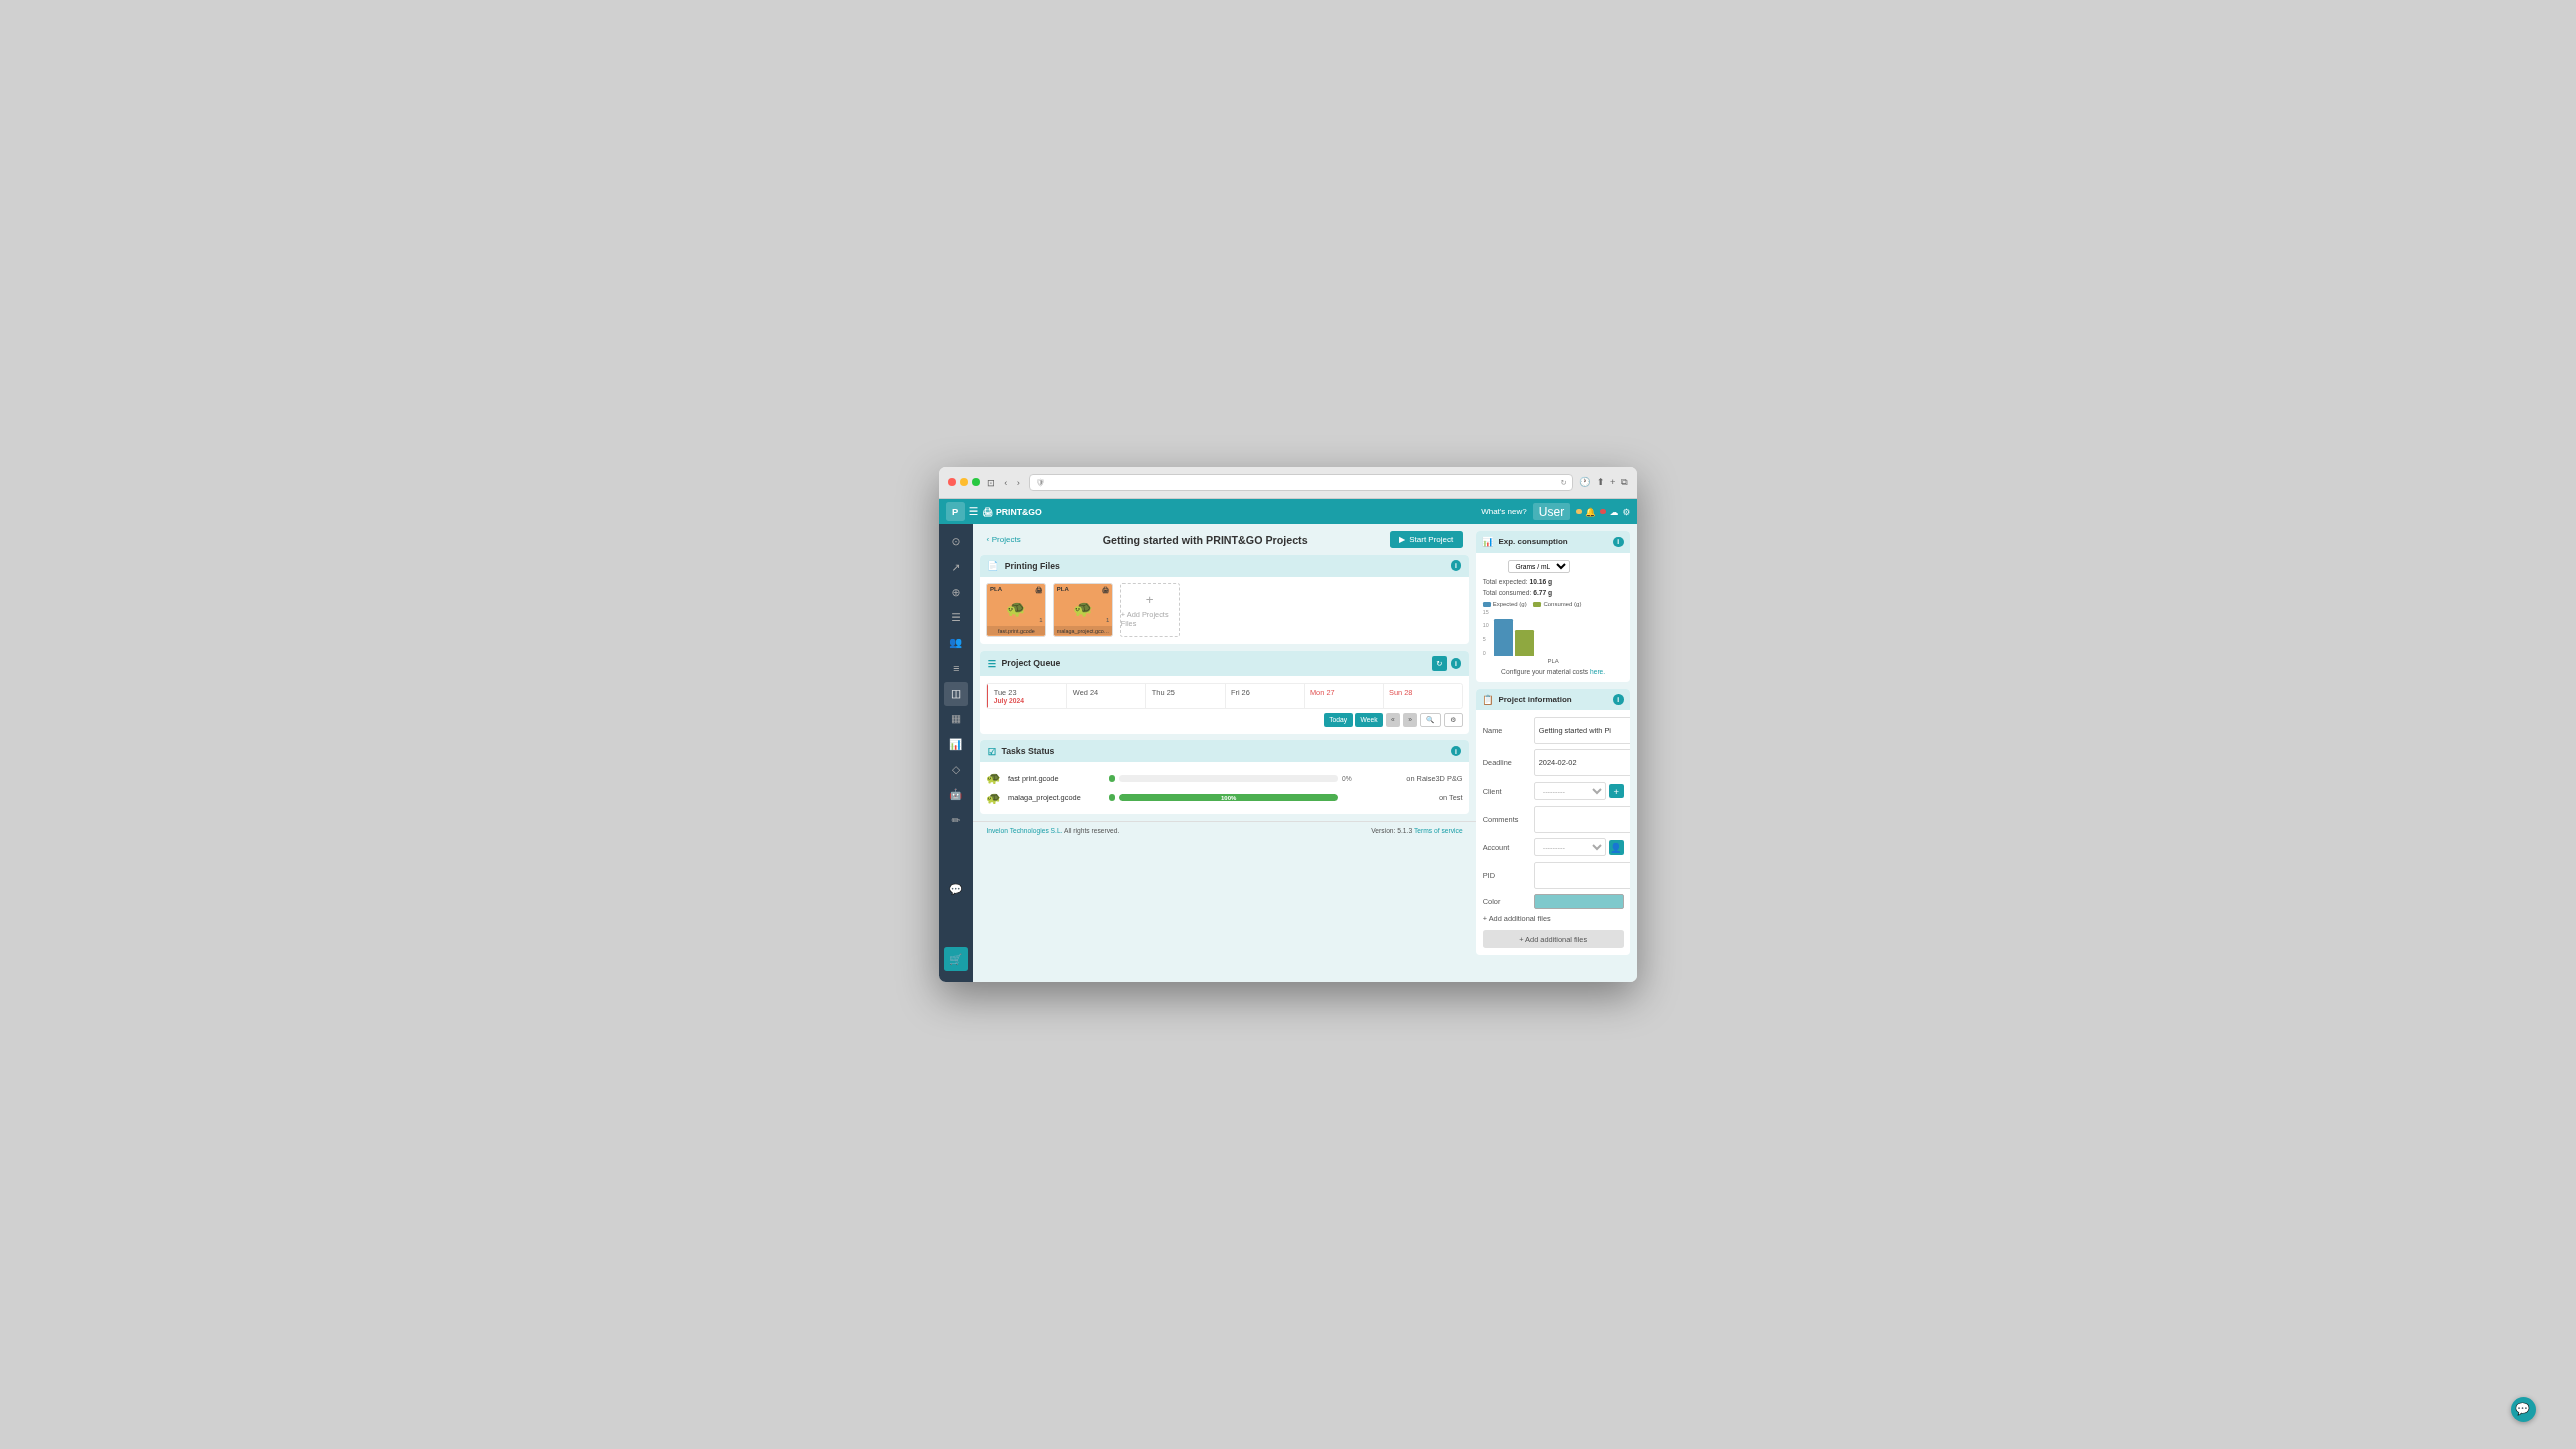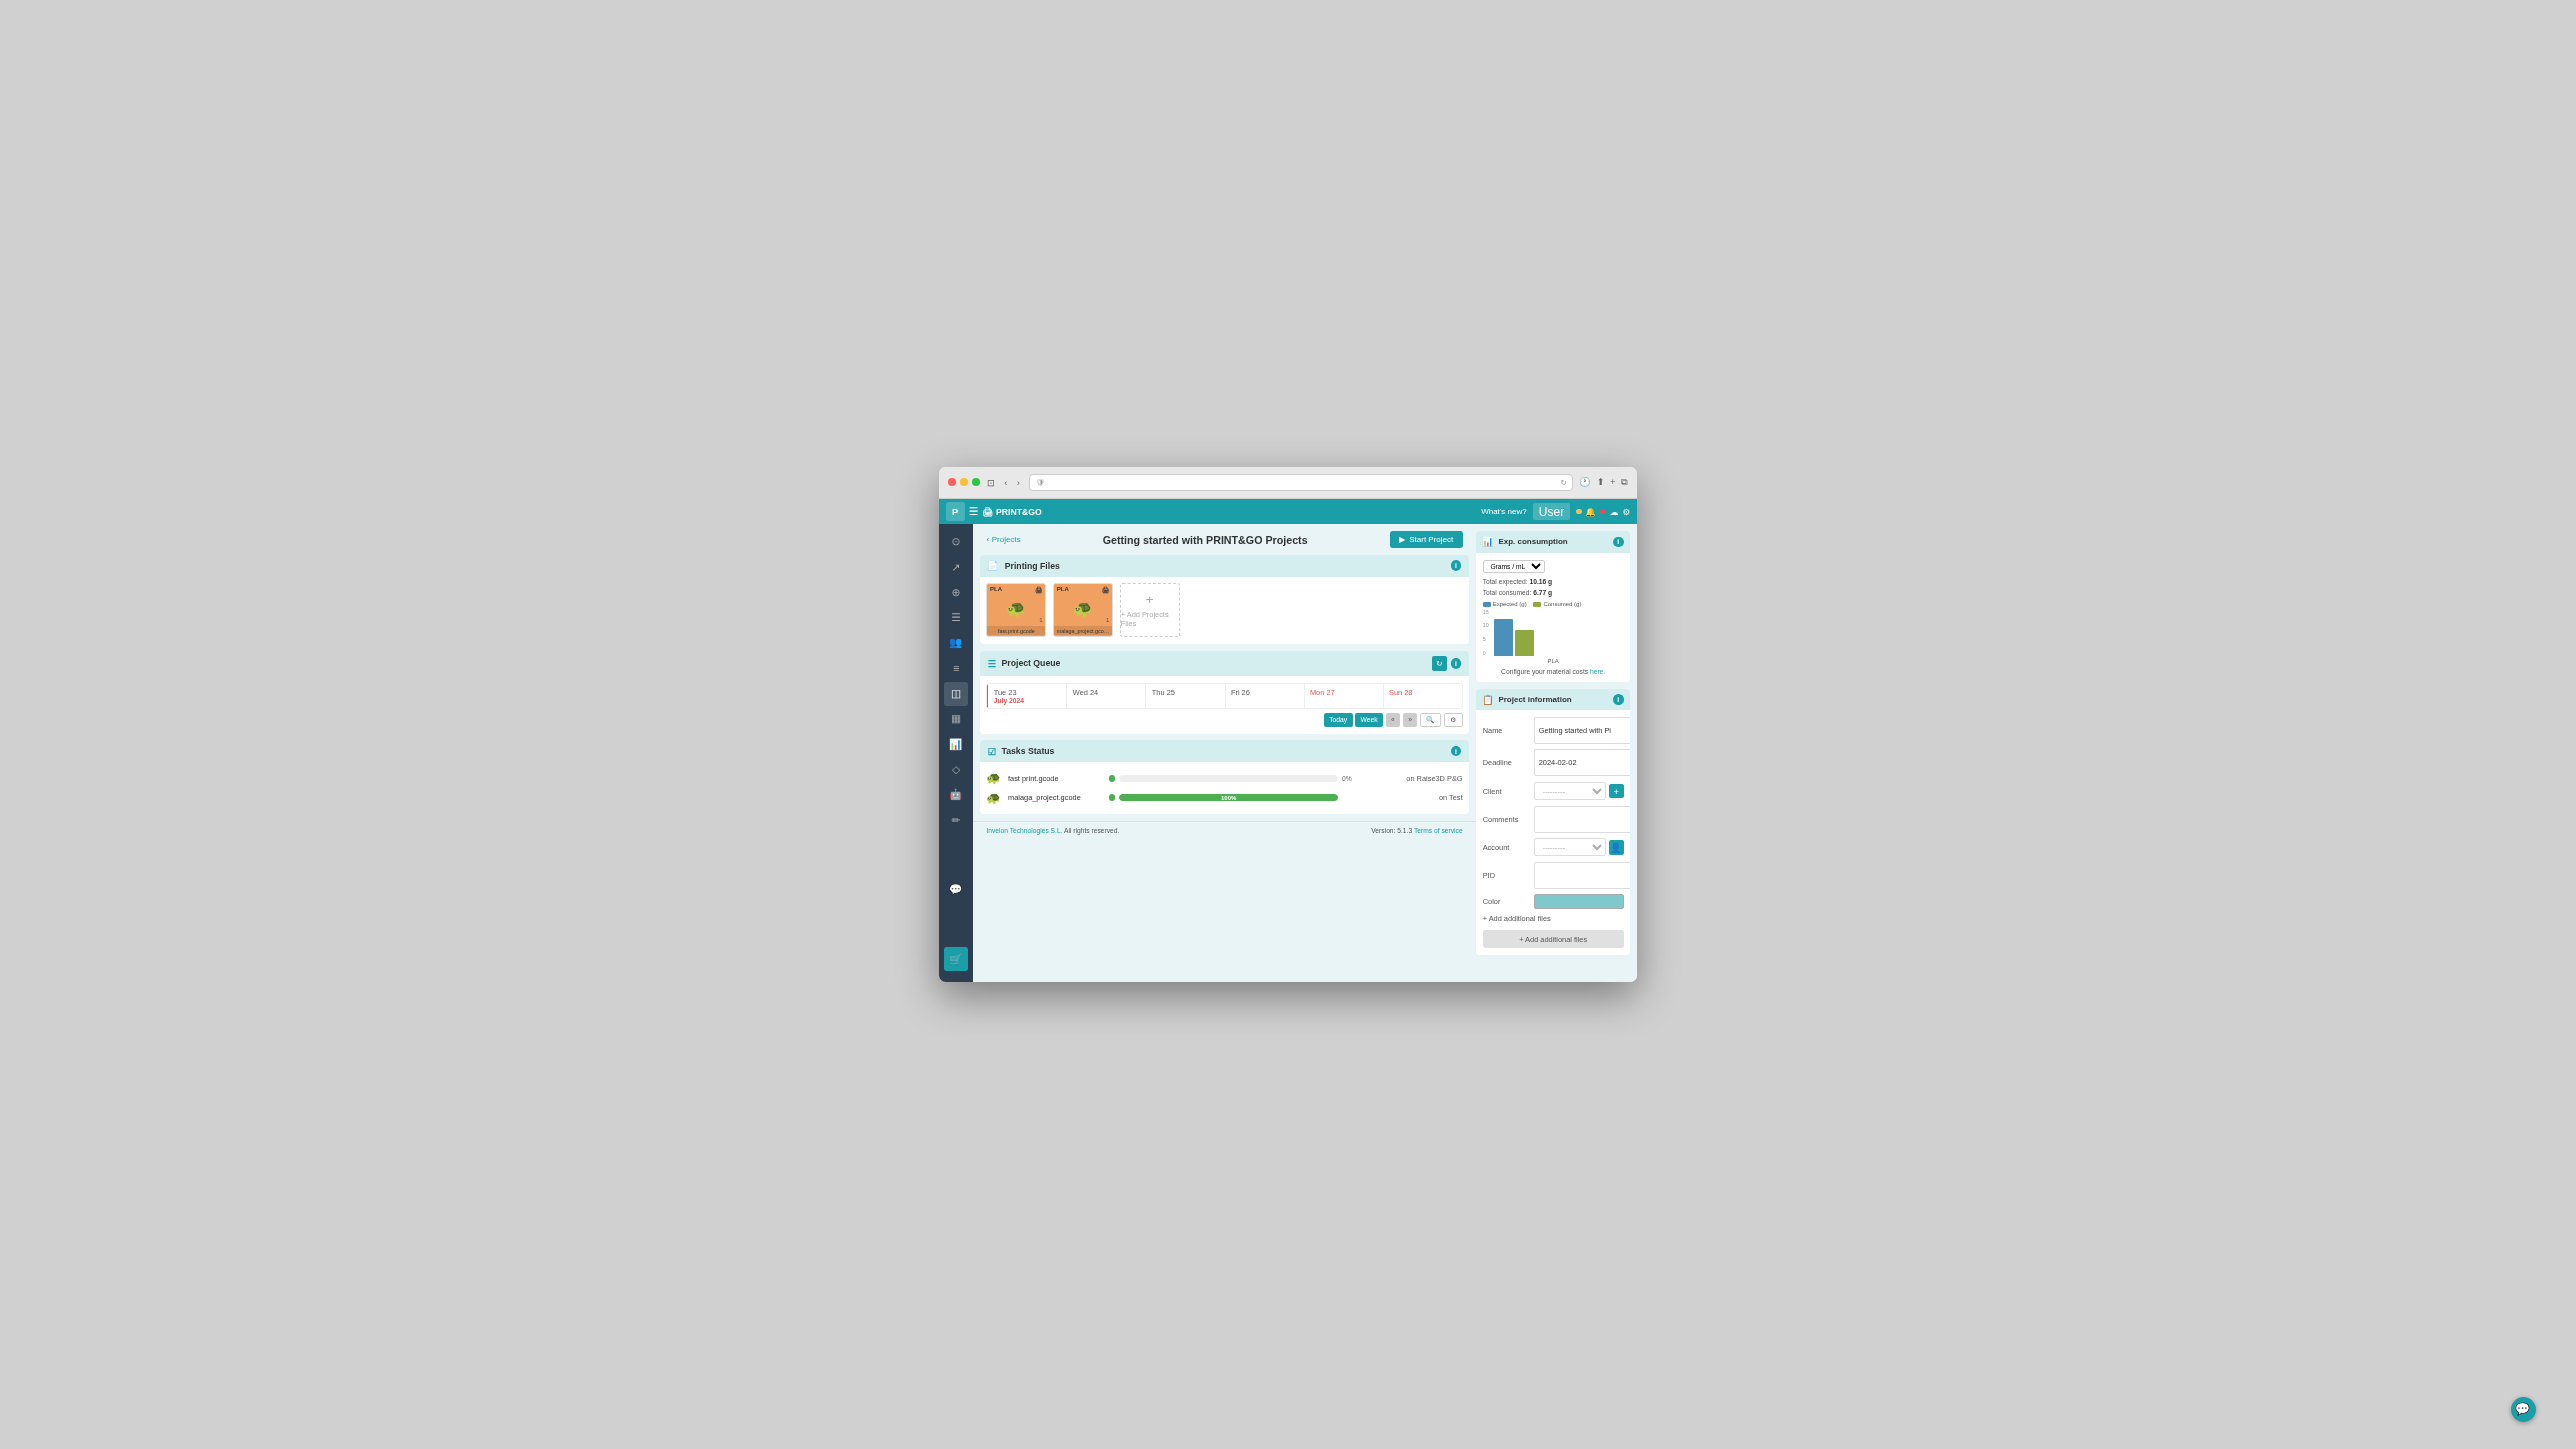--- a/index.html
+++ b/index.html
@@ -319,21 +319,21 @@
       background: #d4eef0;
       padding: 5.4px 6.7px;
       display: flex;
       align-items: center;
       justify-content: space-between;
     }
     .panel-card-title { display: flex; align-items: center; gap: 4px; font-weight: 600; font-size: 8px; color: #333; }
     .panel-card-body { padding: 6.7px; }
 
     
-    .consumption-controls { display: flex; gap: 5.4px; margin-bottom: 4px; align-items: flex-start; }
+    .consumption-controls { display: flex; gap: 5.4px; margin-bottom: 4px; align-items: flex-start; margin-left: 25px; }
     .unit-select {
       border: 0.7px solid #ccc;
       border-radius: 2px;
       padding: 1.3px 2.7px;
       font-size: 6.7px;
       background: white;
     }
     .consumption-totals { font-size: 6.7px; color: #555; line-height: 1.6; }
     .total-value { font-weight: 600; color: #333; }
     .chart-legend { display: flex; gap: 6.7px; margin: 2.7px 0; }

